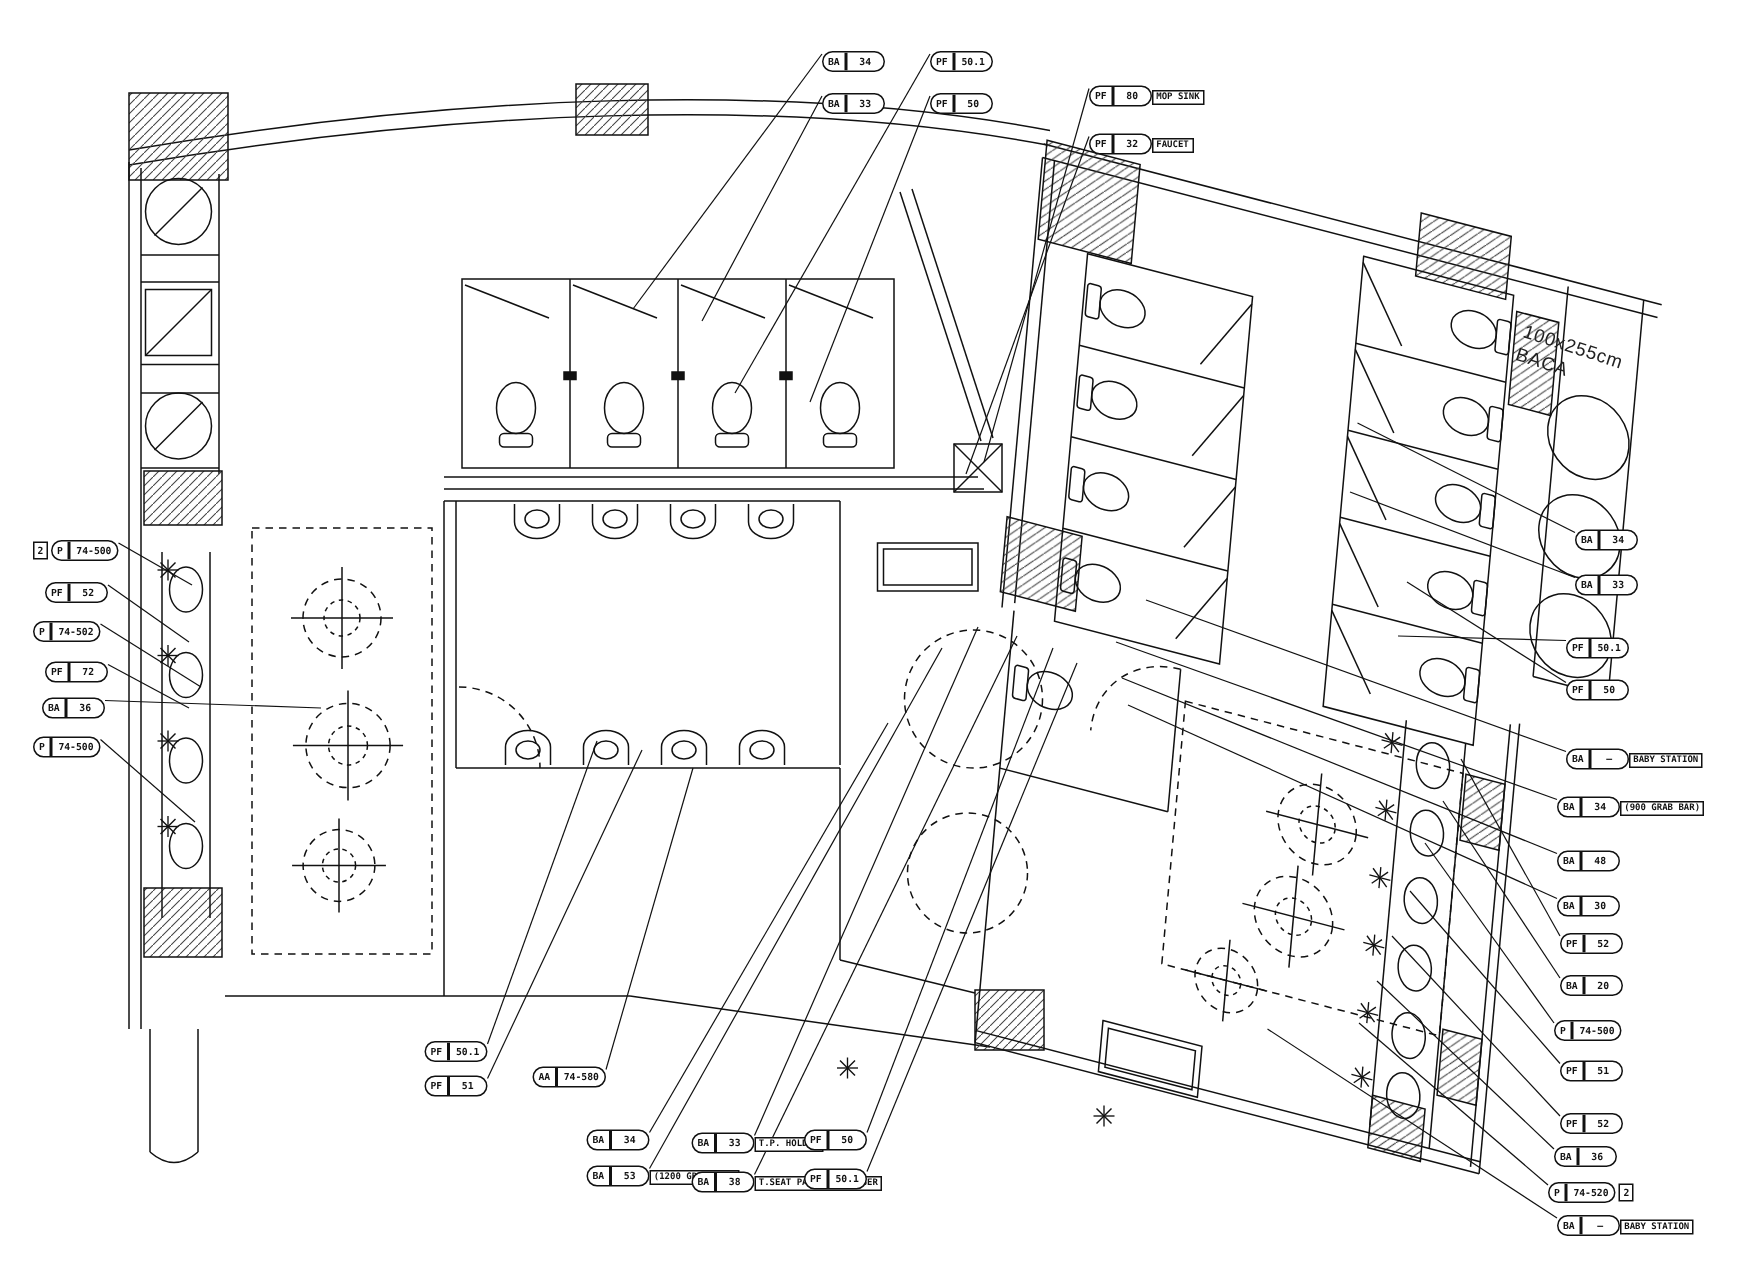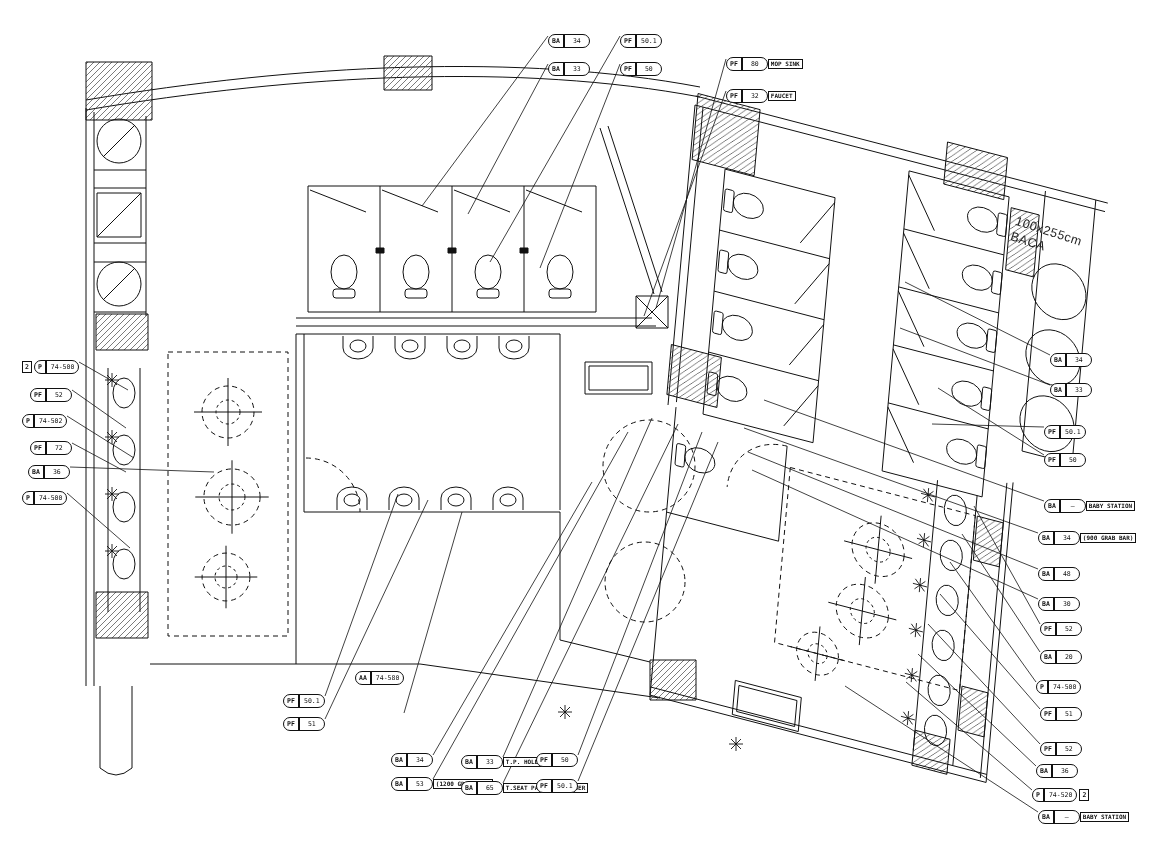--- a/index.html
+++ b/index.html
@@ -10,21 +10,21 @@
   .dash{stroke-dasharray:5 4;}
   .dash2{stroke-dasharray:3 3;}
   #tags{position:absolute;left:0;top:0;width:100%;height:100%;}
   .tag{position:absolute;white-space:nowrap;line-height:1;text-align:left;}
   .row{display:inline-flex;align-items:center;}
   .pill{display:inline-flex;align-items:stretch;border:1.3px solid #111;border-radius:8px;
         overflow:hidden;background:#fff;height:12px;}
   .pp{display:flex;align-items:center;padding:0 3px;font-size:6.5px;font-weight:bold;color:#111;
       border-right:2.5px solid #111;}
   .pv{display:flex;align-items:center;justify-content:center;min-width:16px;padding:0 4px;
-      font-size:6.5px;font-weight:normal;color:#111;}
+      font-size:6.5px;font-weight:bold;color:#111;}
   .pre,.post{display:inline-flex;align-items:center;border:1px solid #111;background:#fff;
       height:10px;padding:0 2px;font-size:6.5px;font-weight:bold;color:#111;margin:0 2px;}
   .sub{display:inline-block;border:1px solid #111;background:#fff;margin-top:2px;
       padding:1px 2px;font-size:6px;font-weight:bold;color:#111;}
   #baca-note{position:absolute;left:1018px;top:214px;transform:rotate(18deg);
       transform-origin:left top;font-family:"Liberation Sans",sans-serif;
       font-size:12.5px;color:#222;letter-spacing:.5px;line-height:1.25;}
 </style>
 </head>
 <body>
@@ -487,21 +487,21 @@
             <span class="pp">PF</span>
             <span class="pv">50.1</span>
           </span>
         </span></div>
       <div class="tag" style="left: 283px; top: 713px;"><span class="row">
           <span class="pill">
             <span class="pp">PF</span>
             <span class="pv">51</span>
           </span>
         </span></div>
-      <div class="tag" style="left: 355px; top: 667px;"><span class="row">
+      <div class="tag" style="left: 355px; top: 707px;"><span class="row">
           <span class="pill">
             <span class="pp">AA</span>
             <span class="pv">74-580</span>
           </span>
         </span></div>
       <div class="tag" style="left: 391px; top: 749px;"><span class="row">
           <span class="pill">
             <span class="pp">BA</span>
             <span class="pv">34</span>
           </span>
@@ -514,21 +514,21 @@
         </span><div class="sub">(1200 GRAB BAR)</div></div>
       <div class="tag" style="left: 461px; top: 751px;"><span class="row">
           <span class="pill">
             <span class="pp">BA</span>
             <span class="pv">33</span>
           </span>
         </span><div class="sub">T.P. HOLDER</div></div>
       <div class="tag" style="left: 461px; top: 777px;"><span class="row">
           <span class="pill">
             <span class="pp">BA</span>
-            <span class="pv">65</span>
+            <span class="pv">38</span>
           </span>
         </span><div class="sub">T.SEAT PAPER DISPENSER</div></div>
       <div class="tag" style="left: 536px; top: 749px;"><span class="row">
           <span class="pill">
             <span class="pp">PF</span>
             <span class="pv">50</span>
           </span>
         </span></div>
       <div class="tag" style="left: 536px; top: 775px;"><span class="row">
           <span class="pill">

